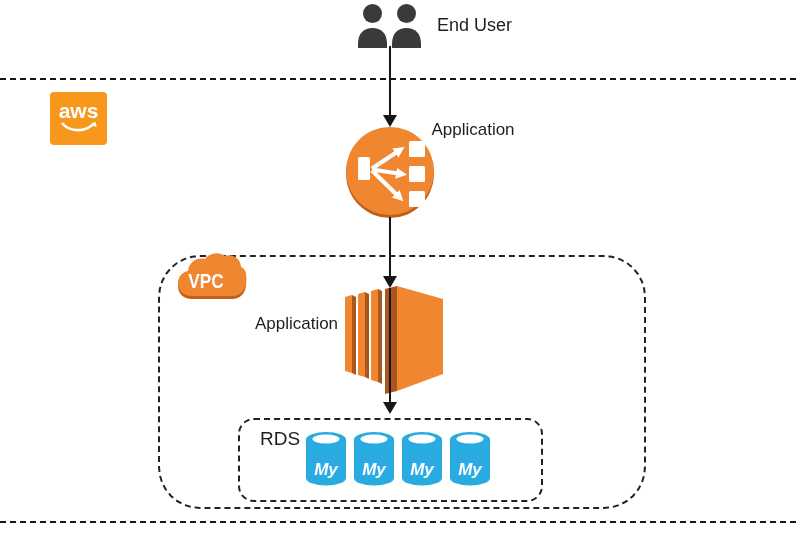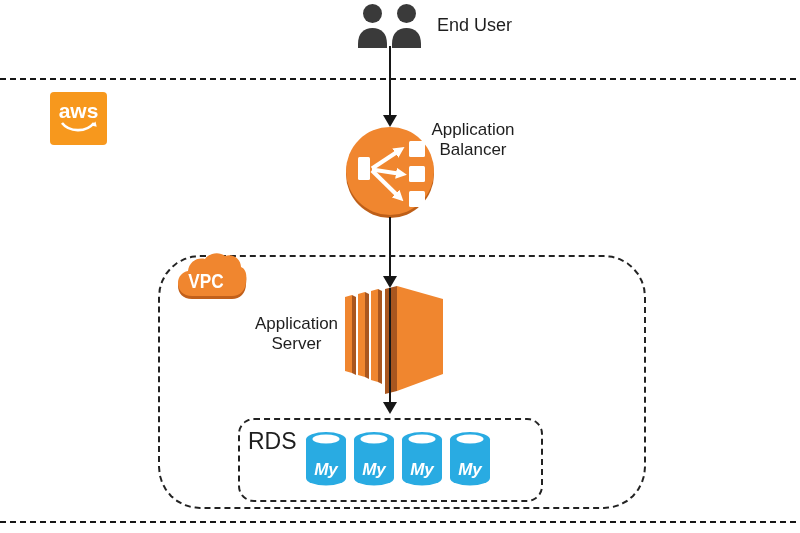--- a/index.html
+++ b/index.html
@@ -29,21 +29,21 @@
   .end-user-label{left:437px;top:15px;font-size:18px;line-height:20px;}
   .alb-icon{position:absolute;left:345px;top:126px;}
   .alb-label{left:423px;top:120px;width:100px;text-align:center;font-size:17px;line-height:19.5px;}
   .vpc-box{position:absolute;left:158px;top:255px;width:488px;height:254px;
     border:2px dashed #222;border-radius:42px;box-sizing:border-box;}
   .vpc-cloud{position:absolute;left:175px;top:251px;z-index:7;}
   .appserver-icon{position:absolute;left:341px;top:283px;z-index:4;}
   .appserver-label{left:249px;top:314px;width:95px;text-align:center;font-size:17px;line-height:20px;}
   .rds-box{position:absolute;left:238px;top:418px;width:305px;height:84px;
     border:2px dashed #222;border-radius:16px;box-sizing:border-box;}
-  .rds-label{left:248px;top:428px;font-size:23px;}
+  .rds-label{left:260px;top:428px;font-size:19px;}
   .cyl{position:absolute;top:430px;}
   .connectors{position:absolute;left:0;top:0;z-index:6;pointer-events:none;}
 
   
   .f-or{fill:var(--icon-orange);}
   .f-ord{fill:var(--icon-orange-dark);}
   .f-rim{fill:var(--icon-rim-dark);}
   .f-cloudsh{fill:var(--cloud-shadow);}
   .f-white{fill:#ffffff;}
   .f-blue{fill:var(--db-blue);}
@@ -96,21 +96,20 @@
     <rect x="13" y="31" width="12" height="23" rx="1.5" class="f-white"></rect>
     <rect x="64" y="15" width="16" height="16" rx="1.5" class="f-white"></rect>
     <rect x="64" y="40" width="16" height="16" rx="1.5" class="f-white"></rect>
     <rect x="64" y="65" width="16" height="16" rx="1.5" class="f-white"></rect>
     <path d="M27,42.5 L52,26" class="s-white" stroke-width="4.2" marker-end="url(#albArrow)"></path>
     <path d="M27,43.5 L53,47.5" class="s-white" stroke-width="4.2" marker-end="url(#albArrow)"></path>
     <path d="M27,44.5 L52,69" class="s-white" stroke-width="4.2" marker-end="url(#albArrow)"></path>
   </svg>
   <div class="label alb-label">
     <div>Application</div>
-    <div>Balancer</div>
   </div>
 
   <div class="vpc-box"></div>
   <svg class="vpc-cloud" width="74" height="52" viewBox="0 0 74 52">
     <path d="M17,45 C8,45 3,39 3,32 C3,26 7,21 13,20 C14,11 22,6 30,8 C34,2 44,0 50,5 C58,2 66,8 66,16 C71,18 72,24 71,30 C71,39 65,45 57,45 Z" transform="translate(0,3)" class="f-cloudsh"></path>
     <path d="M17,45 C8,45 3,39 3,32 C3,26 7,21 13,20 C14,11 22,6 30,8 C34,2 44,0 50,5 C58,2 66,8 66,16 C71,18 72,24 71,30 C71,39 65,45 57,45 Z" class="f-or"></path>
     <text text-anchor="middle" transform="translate(31,37) scale(0.82,1)" class="svgtext" font-size="21" font-weight="bold" fill="#fff">VPC</text>
   </svg>
 
   <svg class="appserver-icon" width="104" height="112" viewBox="0 0 104 112">
@@ -118,21 +117,20 @@
     <polygon points="11,12 15,14 15,92 11,90" class="f-ord"></polygon>
     <polygon points="17,11 24,9 24,94 17,92" class="f-or"></polygon>
     <polygon points="24,9 28,11 28,96 24,94" class="f-ord"></polygon>
     <polygon points="30,8 37,6 37,99 30,97" class="f-or"></polygon>
     <polygon points="37,6 41,8 41,101 37,99" class="f-ord"></polygon>
     <polygon points="44,6 56,3 56,108 44,111" class="f-ord"></polygon>
     <polygon points="56,3 102,16 102,91 56,108" class="f-or"></polygon>
   </svg>
   <div class="label appserver-label">
     <div>Application</div>
-    <div>Server</div>
   </div>
 
   <div class="rds-box"></div>
   <div class="label rds-label">RDS</div>
 
   <svg class="cyl" style="left:304px" width="44" height="58" viewBox="0 0 44 58">
     <path d="M2,9.5 a20,7.5 0 0 1 40,0 V48 a20,7.5 0 0 1 -40,0 Z" class="f-blue"></path>
     <ellipse cx="22" cy="9" rx="13.5" ry="4.6" class="f-white"></ellipse>
     <text x="22" y="45" text-anchor="middle" class="svgtext" font-size="17" font-weight="bold" font-style="italic" fill="#fff">My</text>
   </svg>

